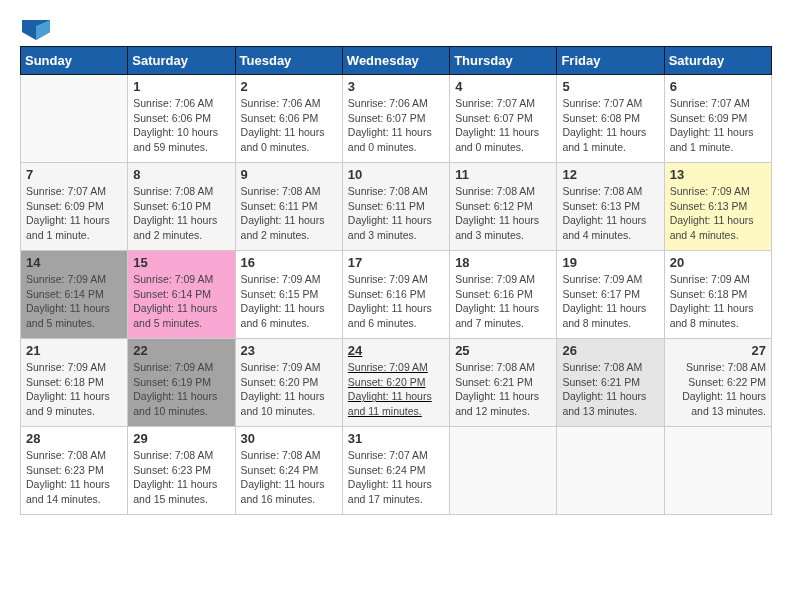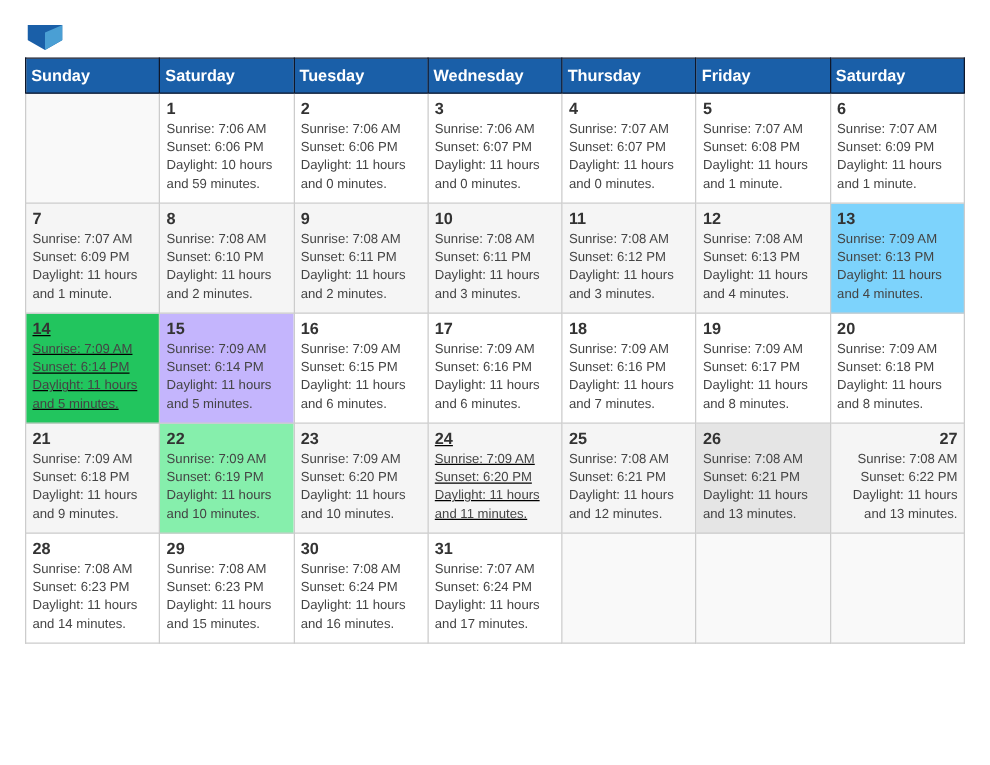--- a/index.html
+++ b/index.html
@@ -155,31 +155,31 @@
           <div class="day-info">Sunrise: 7:08 AM<br>Sunset: 6:11 PM<br>Daylight: 11 hours<br>and 3 minutes.</div>
         </td>
         <td style="background-color: rgb(245, 245, 245);">
           <span class="day-number">11</span>
           <div class="day-info">Sunrise: 7:08 AM<br>Sunset: 6:12 PM<br>Daylight: 11 hours<br>and 3 minutes.</div>
         </td>
         <td style="background-color: rgb(245, 245, 245); margin-top: 15px;">
           <span class="day-number">12</span>
           <div class="day-info">Sunrise: 7:08 AM<br>Sunset: 6:13 PM<br>Daylight: 11 hours<br>and 4 minutes.</div>
         </td>
-        <td style="background-color: #7dd3fc;">
+        <td style="background-color: #fef9c3;">
           <span class="day-number">13</span>
           <div class="day-info">Sunrise: 7:09 AM<br>Sunset: 6:13 PM<br>Daylight: 11 hours<br>and 4 minutes.</div>
         </td>
       </tr>
       <tr>
-        <td style="background-color: #22c55e; text-decoration: underline;">
+        <td style="background-color: #a3a3a3;">
           <span class="day-number">14</span>
           <div class="day-info">Sunrise: 7:09 AM<br>Sunset: 6:14 PM<br>Daylight: 11 hours<br>and 5 minutes.</div>
         </td>
-        <td style="background-color: #c4b5fd; margin-top: 40px;">
+        <td style="background-color: #f9a8d4; margin-top: 40px;">
           <span class="day-number">15</span>
           <div class="day-info">Sunrise: 7:09 AM<br>Sunset: 6:14 PM<br>Daylight: 11 hours<br>and 5 minutes.</div>
         </td>
         <td style="background-color: rgb(255, 255, 255);">
           <span class="day-number">16</span>
           <div class="day-info">Sunrise: 7:09 AM<br>Sunset: 6:15 PM<br>Daylight: 11 hours<br>and 6 minutes.</div>
         </td>
         <td style="background-color: rgb(255, 255, 255); margin-top: 37px;">
           <span class="day-number">17</span>
           <div class="day-info">Sunrise: 7:09 AM<br>Sunset: 6:16 PM<br>Daylight: 11 hours<br>and 6 minutes.</div>
@@ -195,21 +195,21 @@
         <td style="background-color: rgb(255, 255, 255);">
           <span class="day-number">20</span>
           <div class="day-info">Sunrise: 7:09 AM<br>Sunset: 6:18 PM<br>Daylight: 11 hours<br>and 8 minutes.</div>
         </td>
       </tr>
       <tr>
         <td style="background-color: rgb(245, 245, 245);">
           <span class="day-number">21</span>
           <div class="day-info">Sunrise: 7:09 AM<br>Sunset: 6:18 PM<br>Daylight: 11 hours<br>and 9 minutes.</div>
         </td>
-        <td style="background-color: #86efac;">
+        <td style="background-color: #a3a3a3;">
           <span class="day-number">22</span>
           <div class="day-info">Sunrise: 7:09 AM<br>Sunset: 6:19 PM<br>Daylight: 11 hours<br>and 10 minutes.</div>
         </td>
         <td style="background-color: rgb(245, 245, 245);">
           <span class="day-number">23</span>
           <div class="day-info">Sunrise: 7:09 AM<br>Sunset: 6:20 PM<br>Daylight: 11 hours<br>and 10 minutes.</div>
         </td>
         <td style="background-color: rgb(245, 245, 245); text-decoration: underline;">
           <span class="day-number">24</span>
           <div class="day-info">Sunrise: 7:09 AM<br>Sunset: 6:20 PM<br>Daylight: 11 hours<br>and 11 minutes.</div>

